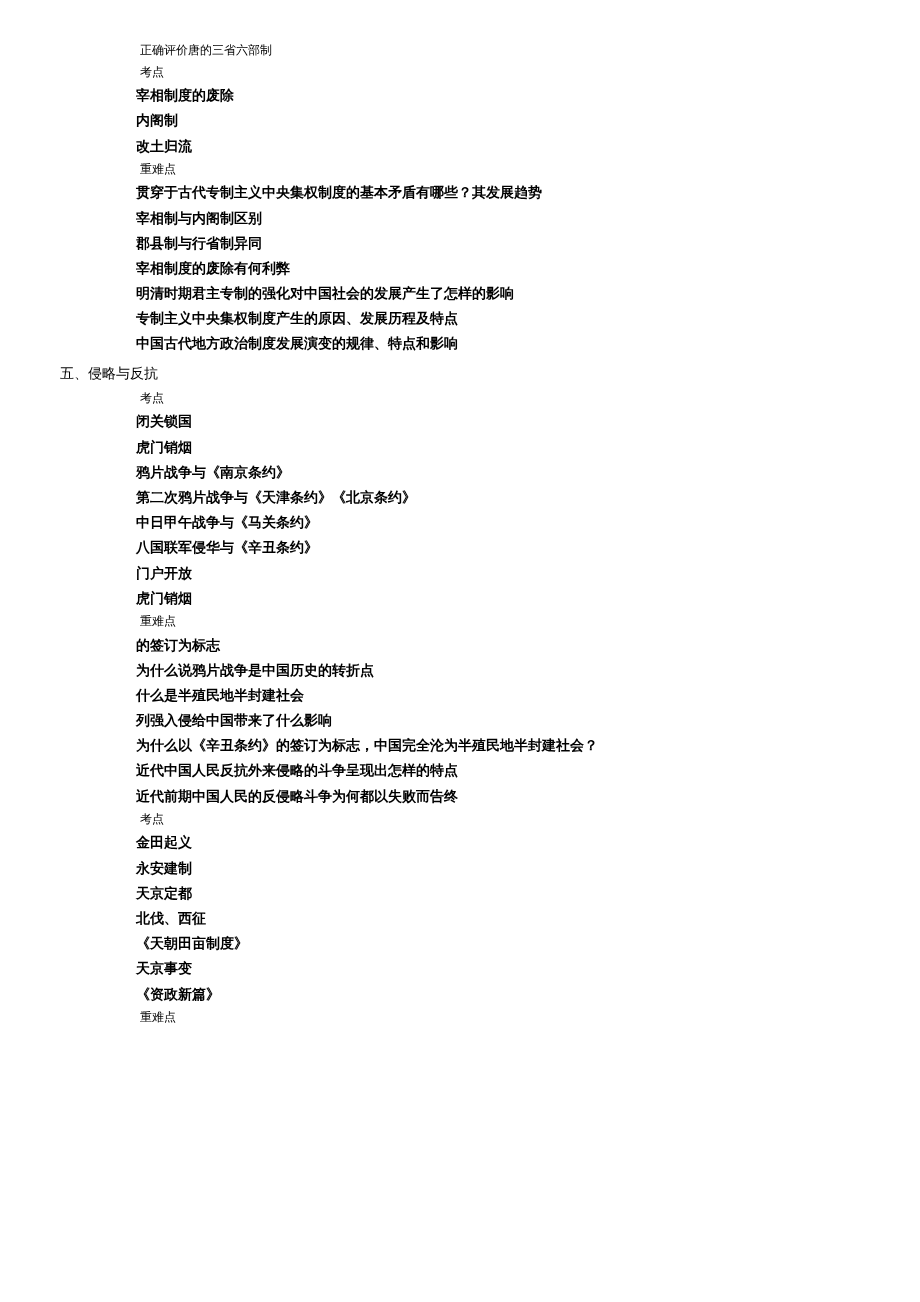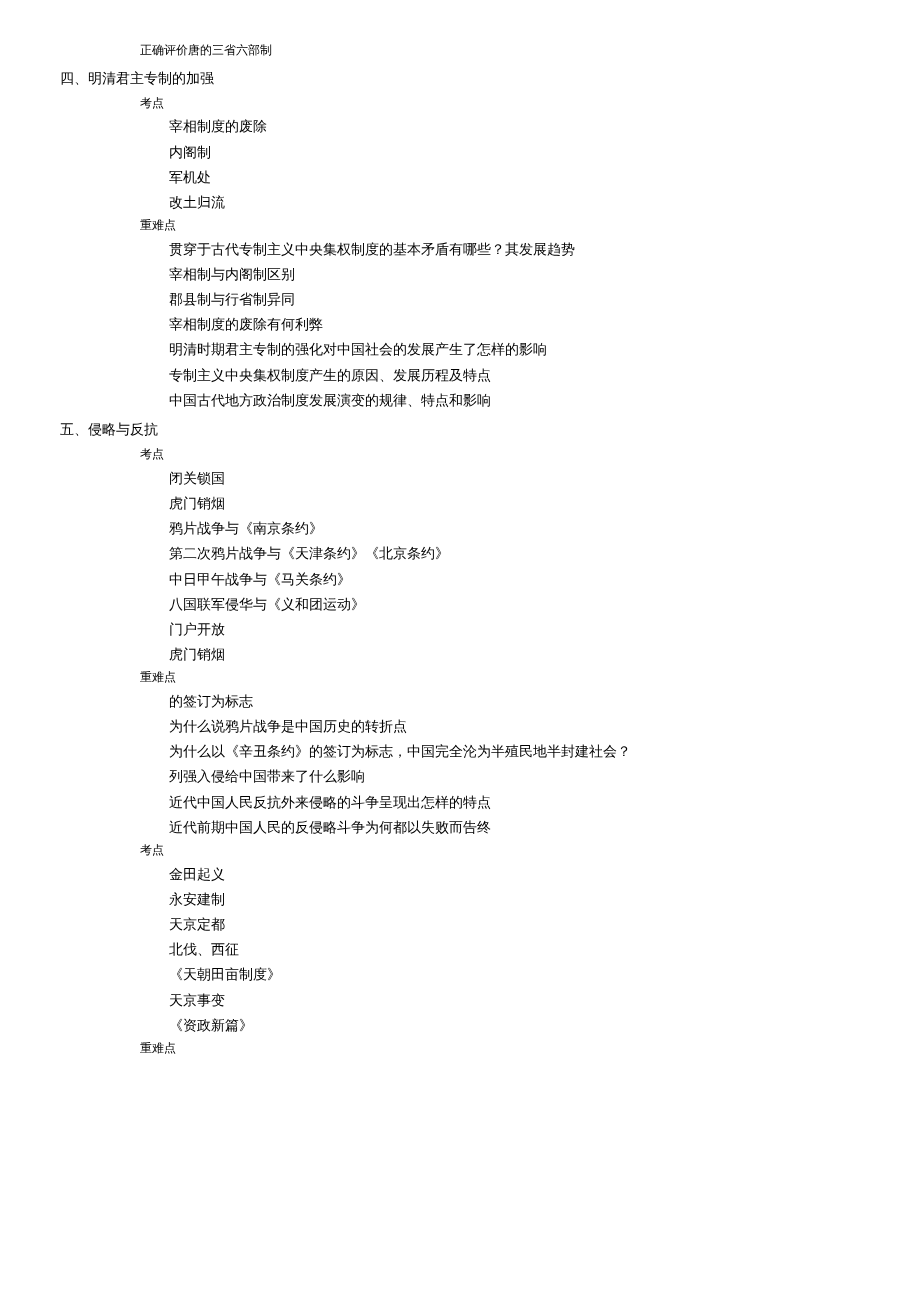--- a/index.html
+++ b/index.html
@@ -25,62 +25,62 @@
       font-weight: normal;
       margin-left: 0px;
       margin-top: 4px;
       margin-bottom: 2px;
     }
     .level2 {
       margin-left: 80px;
       font-size: 12px;
     }
     .level3 {
-      margin-left: 109px;
+      margin-left: 76px;
       font-size: 14px;
+      font-weight: bold;
     }
     .item {
       display: block;
       line-height: 1.8;
     }
   </style>
 </head>
 <body>
 
 <div class="content-area">
 <span class="item level2">正确评价唐的三省六部制</span>
-    <span class="item level1">四、明清君主专制的加强</span>
     <span class="item level2">考点</span>
     <span class="item level3">宰相制度的废除</span>
     <span class="item level3">内阁制</span>
-    <span class="item level3">军机处</span>
     <span class="item level3">改土归流</span>
     <span class="item level2">重难点</span>
     <span class="item level3">贯穿于古代专制主义中央集权制度的基本矛盾有哪些？其发展趋势</span>
     <span class="item level3">宰相制与内阁制区别</span>
     <span class="item level3">郡县制与行省制异同</span>
     <span class="item level3">宰相制度的废除有何利弊</span>
     <span class="item level3">明清时期君主专制的强化对中国社会的发展产生了怎样的影响</span>
     <span class="item level3">专制主义中央集权制度产生的原因、发展历程及特点</span>
     <span class="item level3">中国古代地方政治制度发展演变的规律、特点和影响</span>
     <span class="item level1">五、侵略与反抗</span>
     <span class="item level2">考点</span>
     <span class="item level3">闭关锁国</span>
     <span class="item level3">虎门销烟</span>
     <span class="item level3">鸦片战争与《南京条约》</span>
     <span class="item level3">第二次鸦片战争与《天津条约》《北京条约》</span>
     <span class="item level3">中日甲午战争与《马关条约》</span>
-    <span class="item level3">八国联军侵华与《义和团运动》</span>
+    <span class="item level3">八国联军侵华与《辛丑条约》</span>
     <span class="item level3">门户开放</span>
     <span class="item level3">虎门销烟</span>
     <span class="item level2">重难点</span>
     <span class="item level3">的签订为标志</span>
     <span class="item level3">为什么说鸦片战争是中国历史的转折点</span>
+    <span class="item level3">什么是半殖民地半封建社会</span>
+    <span class="item level3">列强入侵给中国带来了什么影响</span>
     <span class="item level3">为什么以《辛丑条约》的签订为标志，中国完全沦为半殖民地半封建社会？</span>
-    <span class="item level3">列强入侵给中国带来了什么影响</span>
     <span class="item level3">近代中国人民反抗外来侵略的斗争呈现出怎样的特点</span>
     <span class="item level3">近代前期中国人民的反侵略斗争为何都以失败而告终</span>
     <span class="item level2">考点</span>
     <span class="item level3">金田起义</span>
     <span class="item level3">永安建制</span>
     <span class="item level3">天京定都</span>
     <span class="item level3">北伐、西征</span>
     <span class="item level3">《天朝田亩制度》</span>
     <span class="item level3">天京事变</span>
     <span class="item level3">《资政新篇》</span>

